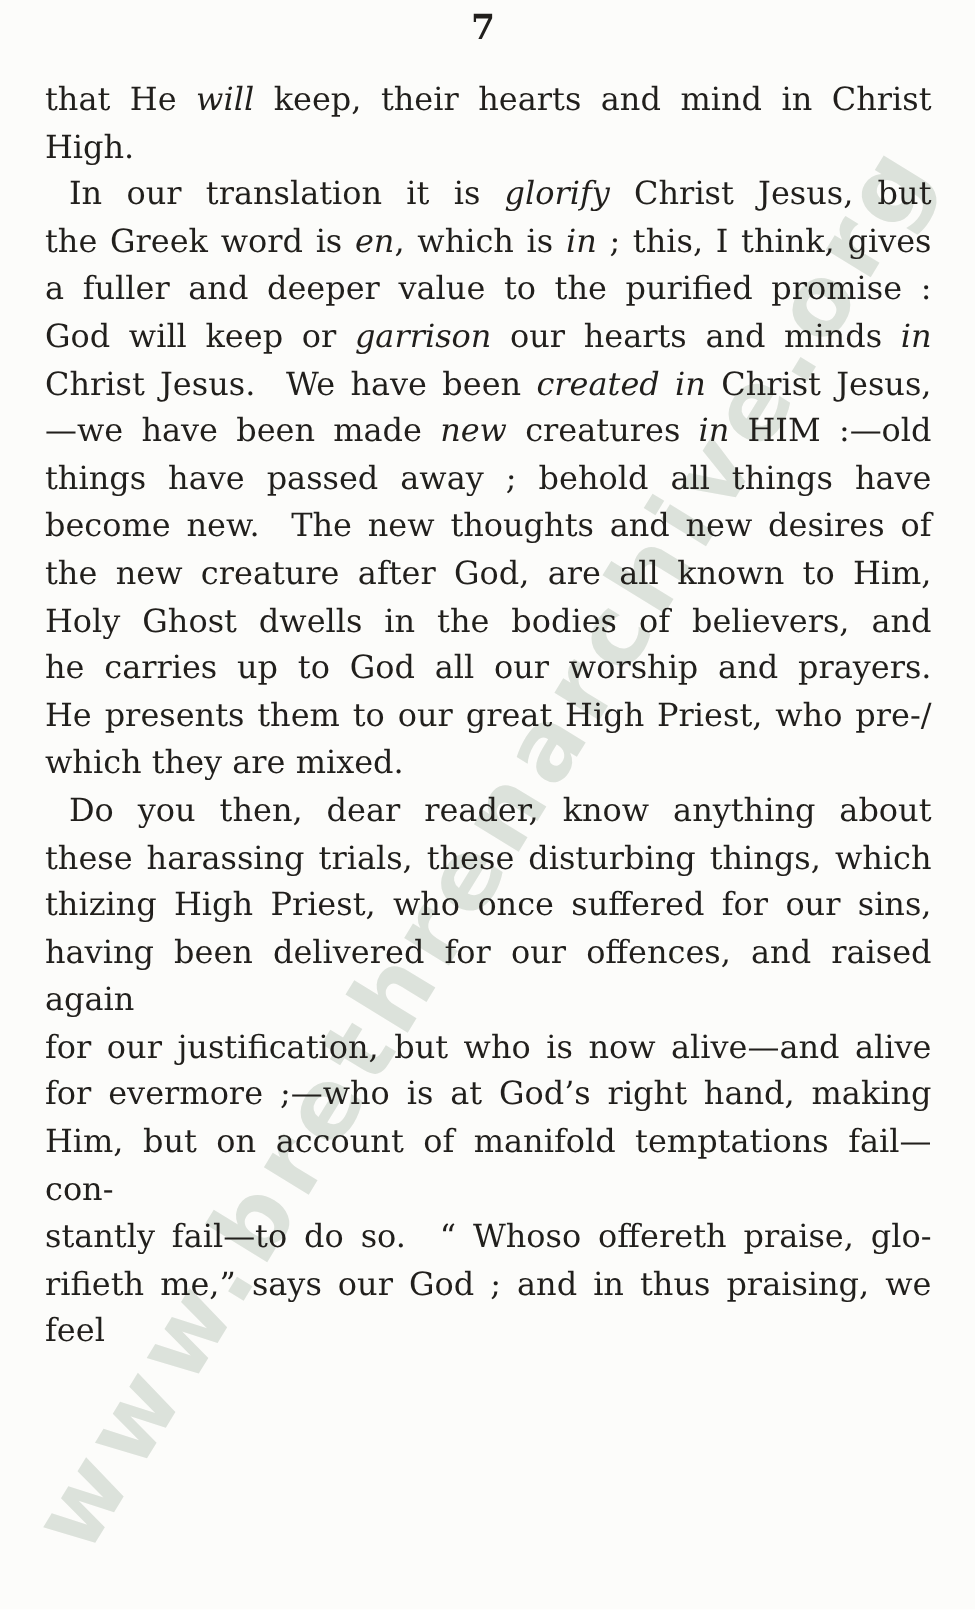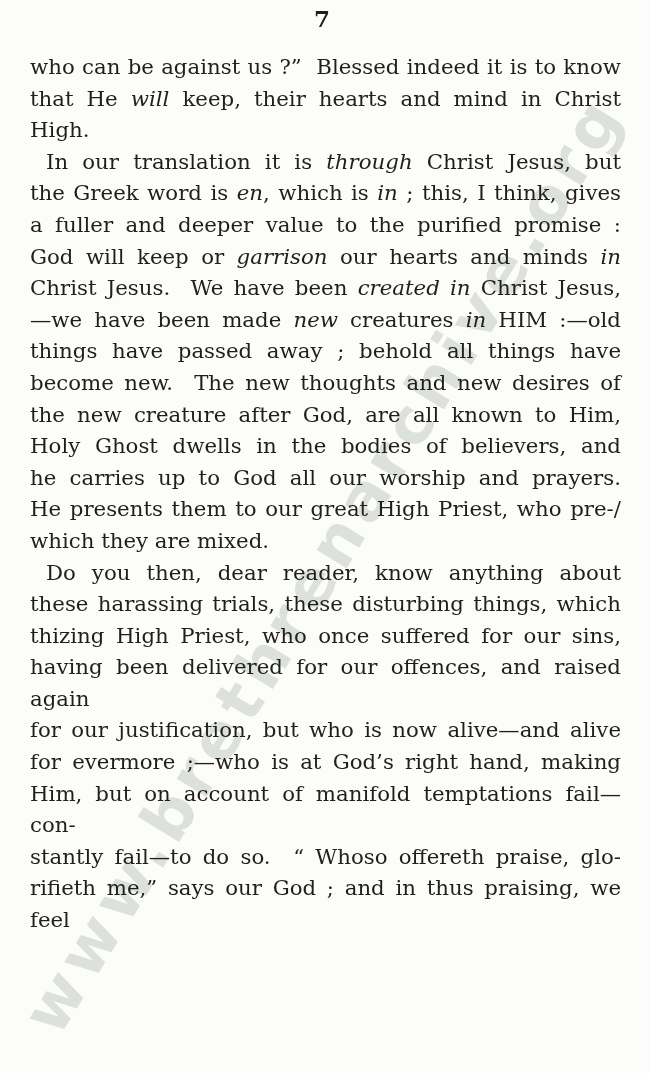--- a/index.html
+++ b/index.html
@@ -56,24 +56,23 @@
   .line.indent{text-indent:16px;}
   .line i{}
 </style>
 </head>
 <body>
 
 <div class="page">
   <div class="wm">www.brethrenarchive.org</div>
   <header class="pageno">7</header>
   <main class="text">
-      <div class="line"><span>who can be against us ?”&nbsp; Blessed indeed it is to know</span></div>
       <div class="line"><span>that He </span><i>will</i><span> keep, their hearts and mind in Christ</span></div>
       <div class="line flush"><span>High.</span></div>
-      <div class="line indent"><span>In our translation it is </span><i>through</i><span> Christ Jesus, but</span></div>
+      <div class="line indent"><span>In our translation it is </span><i>glorify</i><span> Christ Jesus, but</span></div>
       <div class="line"><span>the Greek word is </span><i>en</i><span>, which is </span><i>in</i><span> ; this, I think, gives</span></div>
       <div class="line"><span>a fuller and deeper value to the purified promise :</span></div>
       <div class="line"><span>God will keep or </span><i>garrison</i><span> our hearts and minds </span><i>in</i></div>
       <div class="line"><span>Christ Jesus.&nbsp; We have been </span><i>created in</i><span> Christ Jesus,</span></div>
       <div class="line"><span>—we have been made </span><i>new</i><span> creatures </span><i>in</i><span> HIM :—old</span></div>
       <div class="line"><span>things have passed away ; behold all things have</span></div>
       <div class="line"><span>become new.&nbsp; The new thoughts and new desires of</span></div>
       <div class="line"><span>the new creature after God, are all known to Him,</span></div>
       <div class="line"><span>Holy Ghost dwells in the bodies of believers, and</span></div>
       <div class="line"><span>he carries up to God all our worship and prayers.</span></div>

